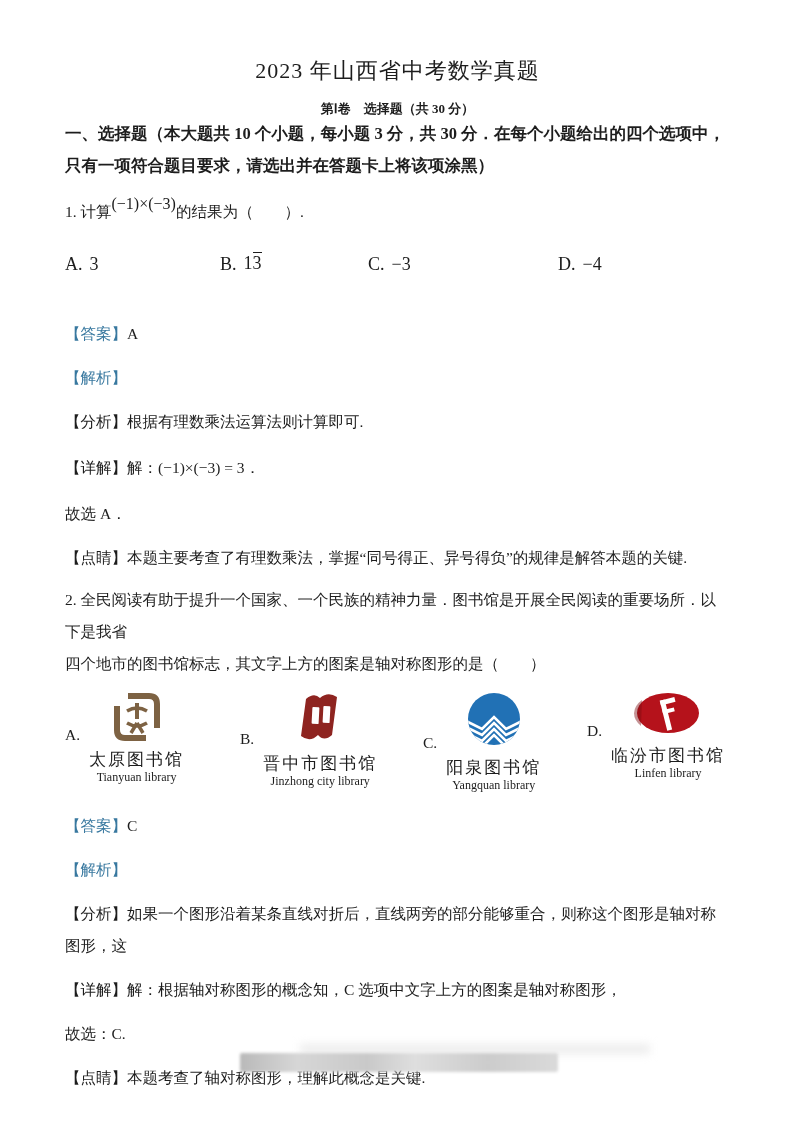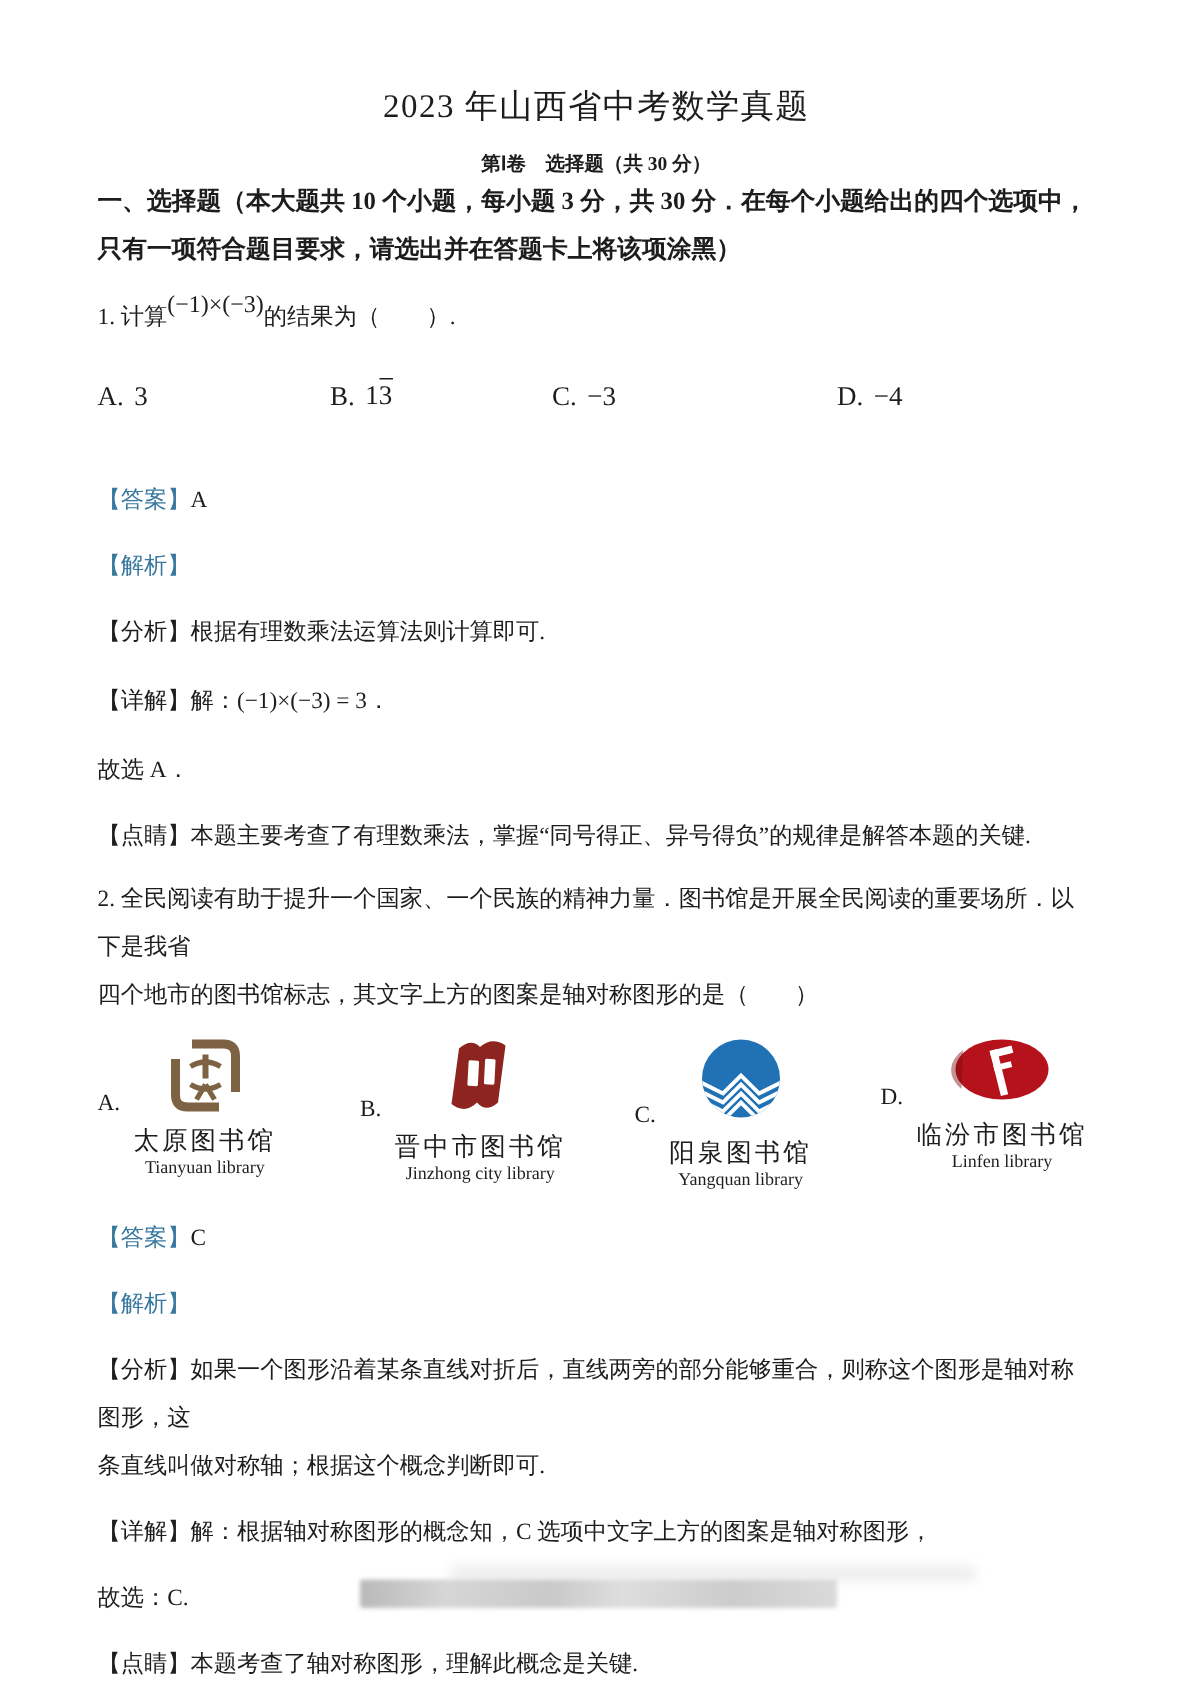--- a/index.html
+++ b/index.html
@@ -154,21 +154,20 @@
         </span>
         <span class="logo-cn">临汾市图书馆</span>
         <span class="logo-en">Linfen library</span>
       </div>
     </div>
   </div>
 
   <p class="ansline"><span class="blue">【答案】</span><span>C</span></p>
   <p class="ansline"><span class="blue">【解析】</span></p>
   <p class="ansline"><span>【分析】</span><span>如果一个图形沿着某条直线对折后，直线两旁的部分能够重合，则称这个图形是轴对称图形，这</span></p>
-  <p class="line">条直线叫做对称轴；根据这个概念判断即可.</p>
   <p class="ansline"><span>【详解】</span><span>解：根据轴对称图形的概念知，C 选项中文字上方的图案是轴对称图形，</span></p>
   <p class="ansline">故选：C.</p>
   <p class="ansline"><span>【点睛】</span><span>本题考查了轴对称图形，理解此概念是关键.</span></p>
 
 </div>
 
 <div class="watermark-halo"></div>
 <div class="watermark"></div>
 
 </body></html>

